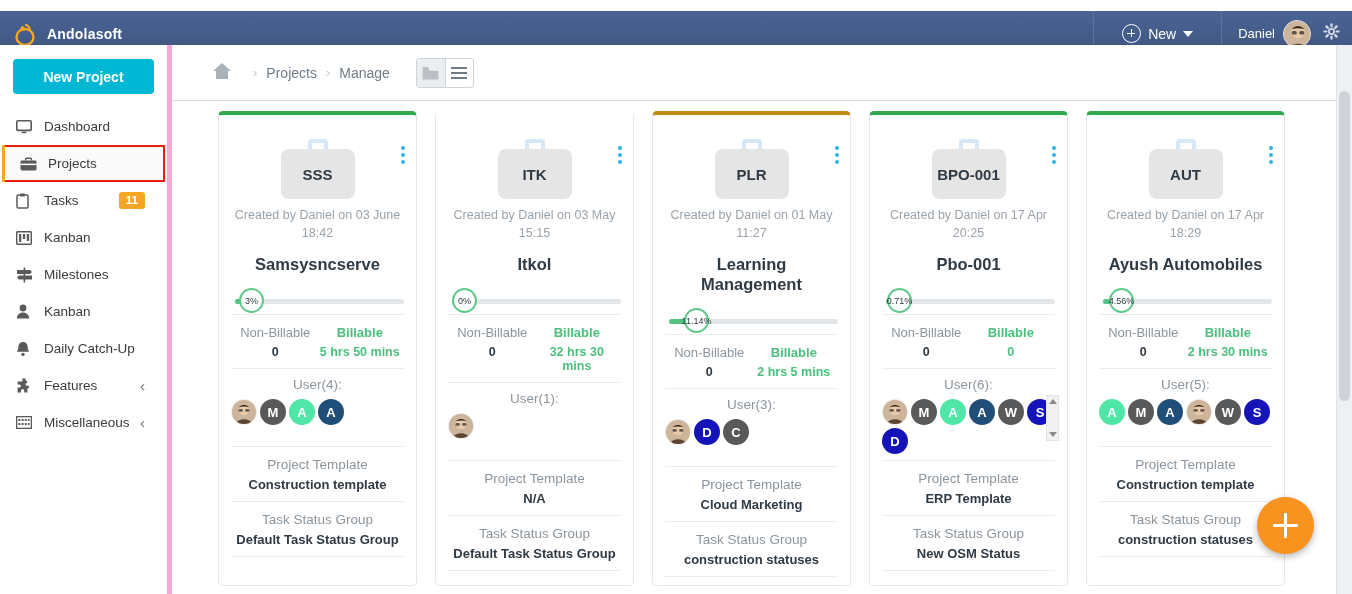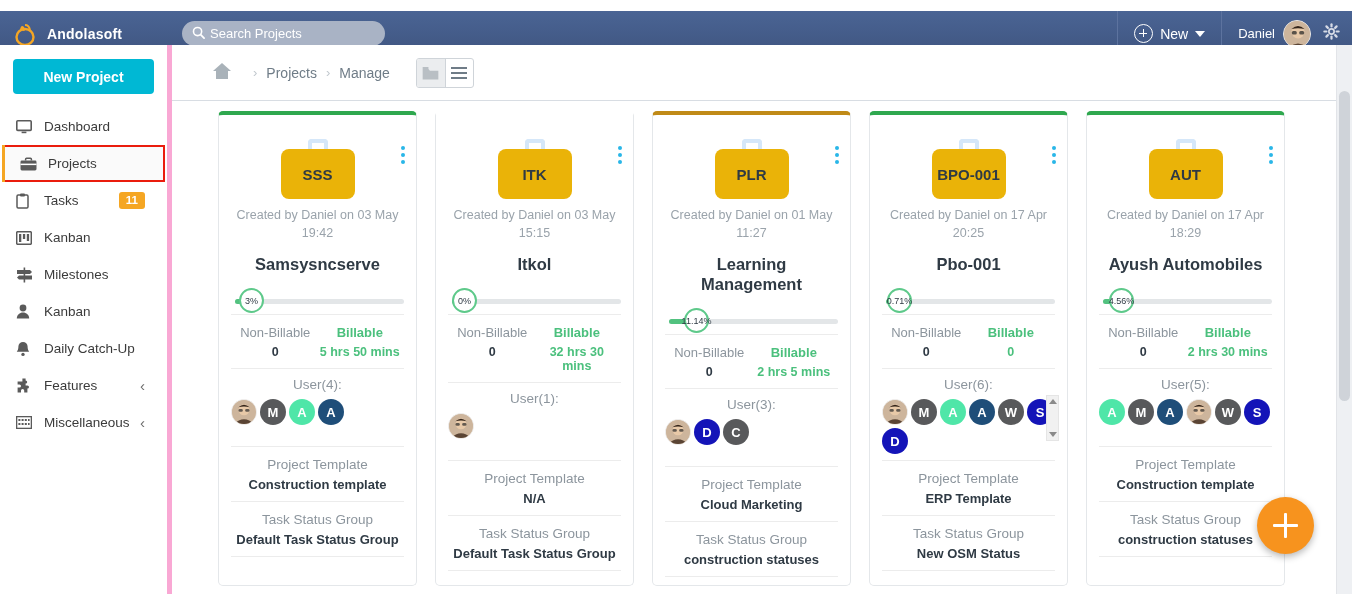--- a/index.html
+++ b/index.html
@@ -29,21 +29,21 @@
   .search-box {
     margin-left: 10px; width: 203px; height: 25px; border-radius: 13px;
     background: #a9b3c5; display: flex; align-items: center; padding: 0 10px;
   }
   .search-box .mag { flex: 0 0 13px; margin-right: 5px; }
   .search-ph { font-size: 13px; color: #ffffff; }
   .topbar-right {
     margin-left: auto; height: 45px; display: flex; align-items: center;
   }
   .new-btn {
-    height: 45px; display: flex; align-items: center; padding: 0 16px;
+    height: 45px; display: flex; align-items: center; padding: 0 28px;
     border-left: 1px solid #5d739f; border-right: 1px solid #5d739f;
     color: #fff; cursor: pointer;
   }
   .new-plus {
     width: 19px; height: 19px; border: 1.6px solid #fff; border-radius: 50%;
     position: relative; margin-right: 7px;
   }
   .new-plus:before, .new-plus:after {
     content:""; position:absolute; background:#fff;
   }
@@ -137,21 +137,21 @@
     display:flex; flex-direction:column; gap:3px; align-items:center;
   }
   .card .dots i { width: 4px; height: 4px; border-radius:50%; background:#29b6e8; display:block; }
   .briefcase { margin: 24px auto 0; width: 74px; height: 60px; position: relative; }
   .bc-handle {
     position:absolute; left: 27px; top: 0; width: 20px; height: 13px;
     border: 4px solid #d5e7f9; border-bottom: none; border-radius: 4px 4px 0 0;
   }
   .bc-body {
     position: absolute; left: 0; top: 10px; width: 74px; height: 50px;
-    background: #eab308; border-radius: 8px;
+    background: #e5e5e5; border-radius: 8px;
     display: flex; align-items: center; justify-content: center;
   }
   .bc-code { font-size: 15px; font-weight: bold; color: #2f3a44; }
   .created {
     margin-top: 7px; text-align: center; color: #9aa3ab; font-size: 12.5px;
     line-height: 18px;
   }
   .proj-name {
     margin-top: 12px; text-align: center; font-size: 16.5px;
     font-weight: bold; color: #2f3a44; line-height: 20px;
@@ -235,29 +235,20 @@
       <span class="logo-mark">
         <svg width="26" height="26" viewBox="0 0 26 26">
           <ellipse cx="13" cy="16" rx="8.5" ry="8" fill="none" stroke="#f5a623" stroke-width="2.4"></ellipse>
           <path d="M8 9 Q9 3 12 6 Q14 9 12 10 Z" fill="#f5a623"></path>
           <path d="M13 4 Q17 4 18 9" fill="none" stroke="#f5a623" stroke-width="2"></path>
         </svg>
       </span>
       <span class="brand">Andolasoft</span>
     </div>
 
-    <div class="search-box">
-      <span class="mag">
-        <svg width="13" height="13" viewBox="0 0 14 14">
-          <circle cx="6" cy="6" r="4.4" fill="none" stroke="#fff" stroke-width="1.7"></circle>
-          <line x1="9.3" y1="9.3" x2="13" y2="13" stroke="#fff" stroke-width="1.9" stroke-linecap="round"></line>
-        </svg>
-      </span>
-      <span class="search-ph">Search Projects</span>
-    </div>
 
     <div class="topbar-right">
       <div class="new-btn">
         <span class="new-plus"></span>
         <span class="new-label">New</span>
         <span class="caret-down"></span>
       </div>
       <div class="user-area">
         <span class="user-name">Daniel</span>
         <span class="avatar-photo">
@@ -436,21 +427,21 @@
             <i></i>
             <i></i>
             <i></i>
           </div>
           <div class="briefcase">
             <span class="bc-handle"></span>
             <span class="bc-body">
               <span class="bc-code">SSS</span>
             </span>
           </div>
-          <div class="created">Created by Daniel on 03 May 19:42</div>
+          <div class="created">Created by Daniel on 03 June 18:42</div>
           <div class="proj-name">Samsysncserve</div>
           <div class="prog-wrap">
             <div class="prog-track"></div>
             <div class="prog-fill" style="width:8px"></div>
             <div class="prog-knob" style="left:8px">
               <span>3%</span>
             </div>
           </div>
           <div class="divider"></div>
           <div class="billrow">

